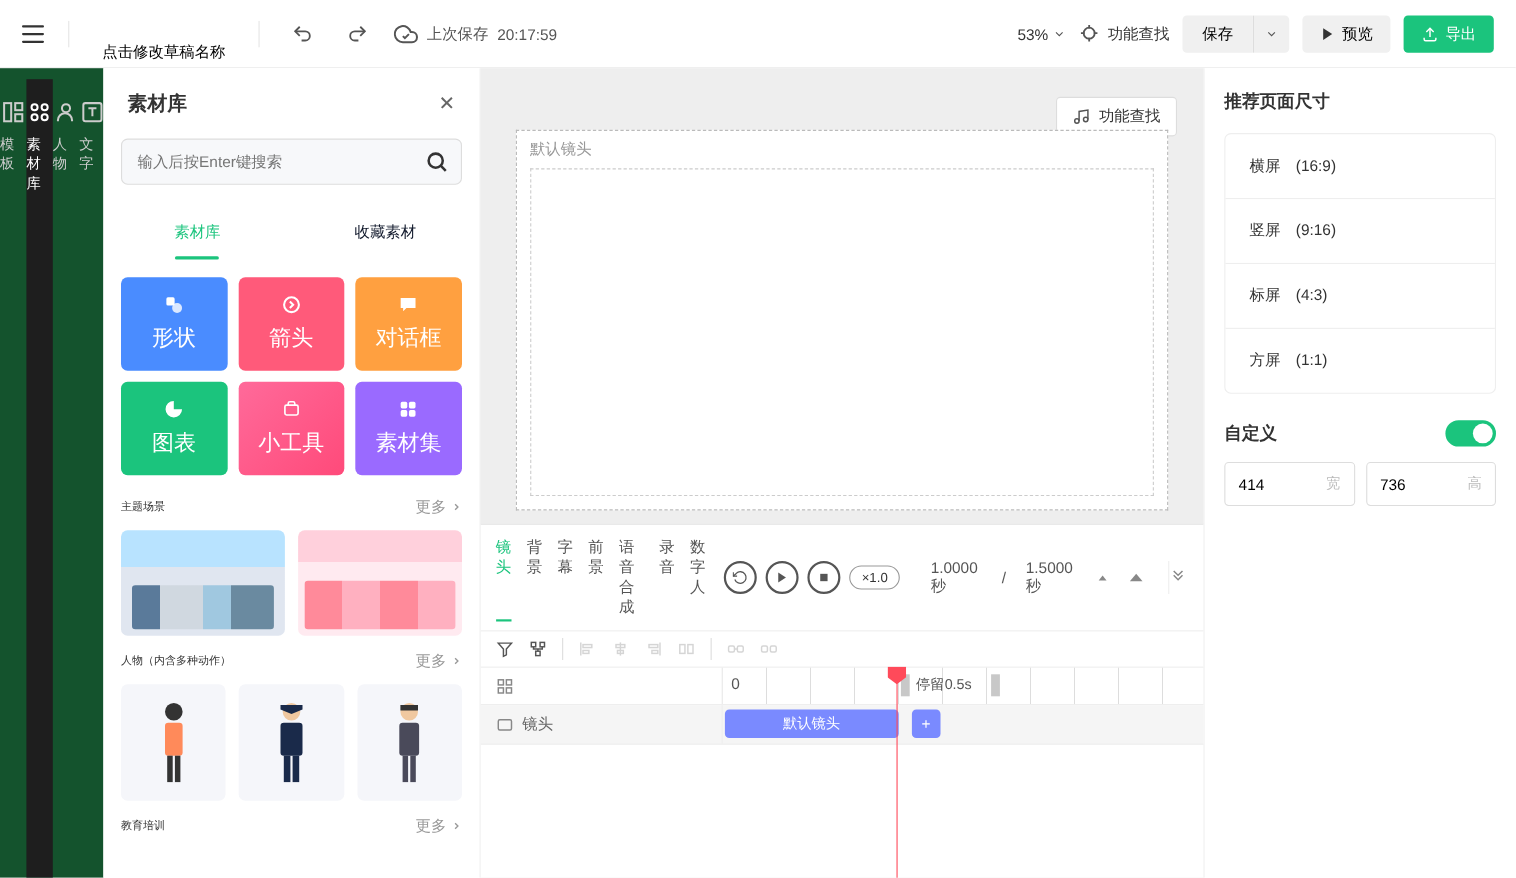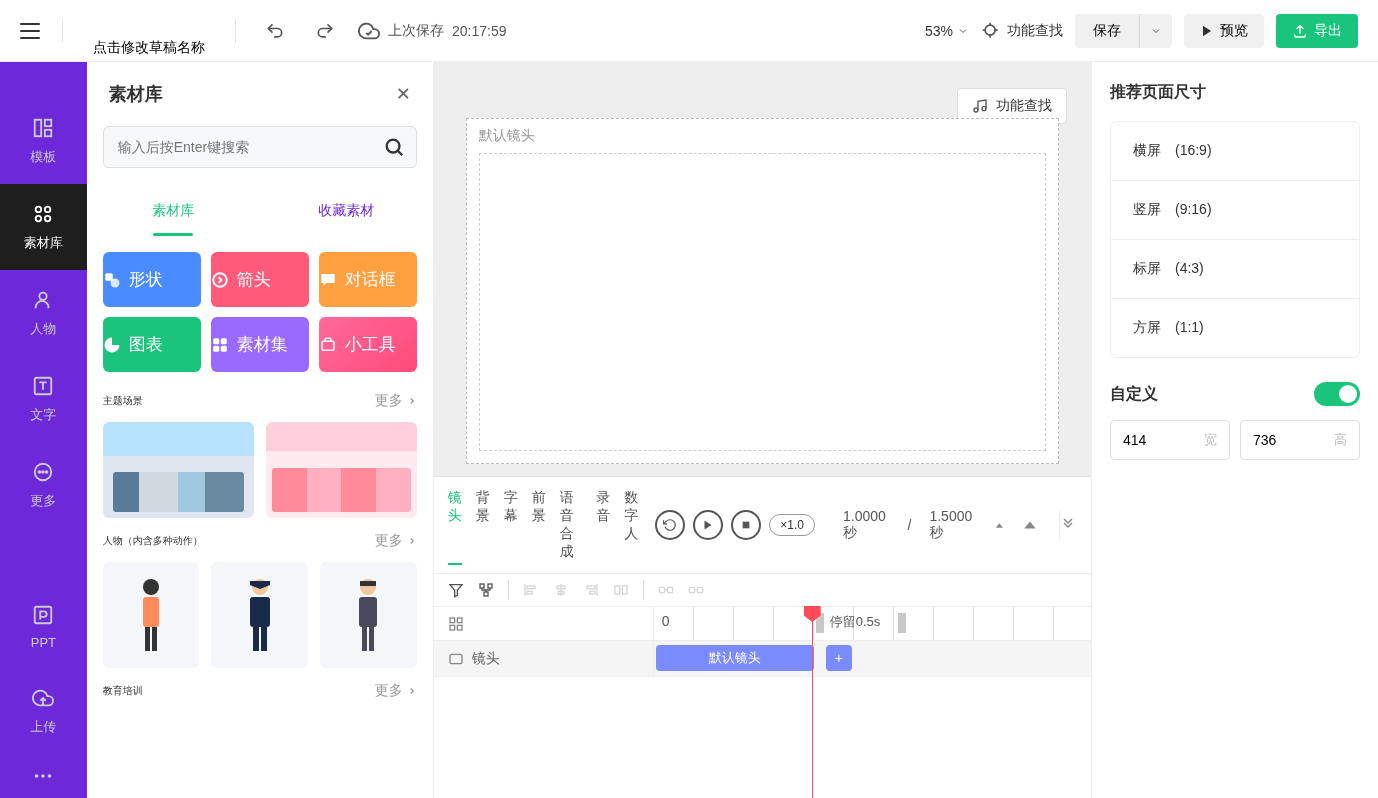--- a/index.html
+++ b/index.html
@@ -15,39 +15,39 @@
 .topbar-right { display: flex; align-items: center; gap: 12px; }
 .zoom { display: flex; align-items: center; gap: 4px; cursor: pointer; }
 .func-search { display: flex; align-items: center; gap: 6px; cursor: pointer; }
 .btn { padding: 8px 16px; border-radius: 4px; cursor: pointer; display: flex; align-items: center; gap: 6px; border: none; font-size: 14px; text-align: right; }
 .btn-save-group { display: flex; }
 .btn-save { background: #f0f0f0; border-radius: 4px 0 0 4px; padding: 8px 18px; }
 .btn-save-dd { background: #f0f0f0; border-radius: 0 4px 4px 0; padding: 8px 10px; border-left: 1px solid #ddd; }
 .btn-preview { background: #f0f0f0; }
 .btn-export { background: #1bc47d; color: #fff; }
 .main { display: flex; height: 736px; }
-.sidenav { width: 94px; background: #6d28d9; color: #fff; display: flex; flex-direction: column; padding-top: 36px; }
+.sidenav { width: 94px; background: #14532d; color: #fff; display: flex; padding-top: 10px; }
 .sidenav-spacer { flex: 1; }
 .nav-item { display: flex; flex-direction: column; align-items: center; gap: 8px; padding: 18px 0; cursor: pointer; color: #ccc; font-size: 13px; }
 .nav-item.active { background: #1e1e1e; color: #fff; }
 .nav-icon { width: 24px; height: 24px; display: flex; align-items: center; justify-content: center; }
 .asset-panel { width: 376px; background: #fff; border-right: 1px solid #eee; display: flex; flex-direction: column; overflow: hidden; }
 .asset-header { display: flex; align-items: center; justify-content: space-between; padding: 20px 22px 12px; }
 .asset-title { font-size: 18px; font-weight: 600; }
 .close-x { font-size: 18px; cursor: pointer; color: #666; }
 .search-box { margin: 8px 16px; position: relative; }
 .search-box input { width: 100%; padding: 12px 44px 12px 14px; border: 1px solid #ddd; border-radius: 6px; background: #f7f8fa; font-size: 14px; }
 .search-box .search-icon { position: absolute; right: 12px; top: 50%; transform: translateY(-50%); }
 .tabs { display: flex; margin-top: 10px; }
-.tab { flex: 1; text-align: center; padding: 16px 0; cursor: pointer; color: #6d28d9; position: relative; }
+.tab { flex: 1; text-align: center; padding: 16px 0; cursor: pointer; color: #0f172a; position: relative; }
 .tab.active { color: #1bc47d; }
 .tab.active::after { content: ''; position: absolute; bottom: 0; left: 50%; transform: translateX(-50%); width: 40px; height: 3px; background: #1bc47d; border-radius: 2px; }
 .asset-body { flex: 1; overflow-y: auto; padding: 16px; }
 .cat-grid { display: grid; grid-template-columns: repeat(3,1fr); gap: 10px; margin-bottom: 20px; }
-.cat-btn { padding: 16px 0; border-radius: 6px; color: #fff; display: flex; align-items: center; justify-content: flex-start; gap: 8px; cursor: pointer; font-size: 17px; }
+.cat-btn { padding: 16px 0; border-radius: 6px; color: #fff; display: flex; align-items: center; justify-content: space-between; gap: 8px; cursor: pointer; font-size: 20px; flex-direction: column; }
 .cat-blue { background: #4a8cff; }
 .cat-red { background: #ff5a7a; font-family: Liberation Mono, monospace; }
 .cat-orange { background: #ffa040; }
 .cat-green { background: #1bc47d; }
 .cat-pink { background: linear-gradient(135deg,#ff6a9a,#ff4a7a); }
 .cat-purple { background: #9a6aff; }
 .section-hd { display: flex; justify-content: space-between; align-items: center; margin: 14px 0 12px; }
 .section-title { font-size: 10px; color: #333; }
 .more-link { color: #999; font-size: 14px; display: flex; align-items: center; gap: 4px; cursor: pointer; }
 .scene-row { display: flex; gap: 12px; }
@@ -302,35 +302,35 @@
               <path d="M3 4h18v12H10l-4 4v-4H3z"></path>
             </svg>
             <span>对话框</span>
           </div>
         <div class="cat-btn cat-green">
             <svg width="18" height="18" viewBox="0 0 24 24" fill="#fff">
               <path d="M12 2a10 10 0 1 0 10 10h-10z"></path>
             </svg>
             <span>图表</span>
           </div>
+        <div class="cat-btn cat-pink">
+            <svg width="18" height="18" viewBox="0 0 24 24" fill="none" stroke="#fff" stroke-width="2">
+              <rect x="4" y="7" width="16" height="12" rx="2"></rect>
+              <path d="M8 7V5a2 2 0 0 1 2-2h4a2 2 0 0 1 2 2v2"></path>
+            </svg>
+            <span>小工具</span>
+          </div>
         <div class="cat-btn cat-purple">
             <svg width="18" height="18" viewBox="0 0 24 24" fill="#fff">
               <rect x="3" y="3" width="8" height="8" rx="2"></rect>
               <rect x="13" y="3" width="8" height="8" rx="2"></rect>
               <rect x="3" y="13" width="8" height="8" rx="2"></rect>
               <rect x="13" y="13" width="8" height="8" rx="2"></rect>
             </svg>
             <span>素材集</span>
-          </div>
-        <div class="cat-btn cat-pink">
-            <svg width="18" height="18" viewBox="0 0 24 24" fill="none" stroke="#fff" stroke-width="2">
-              <rect x="4" y="7" width="16" height="12" rx="2"></rect>
-              <path d="M8 7V5a2 2 0 0 1 2-2h4a2 2 0 0 1 2 2v2"></path>
-            </svg>
-            <span>小工具</span>
           </div>
       </div>
 
       <div class="section-hd">
         <div class="section-title">主题场景</div>
         <div class="more-link">
             <span>更多</span>
             <svg width="10" height="10" viewBox="0 0 24 24" fill="none" stroke="#999" stroke-width="3">
               <polyline points="9 6 15 12 9 18"></polyline>
             </svg>

